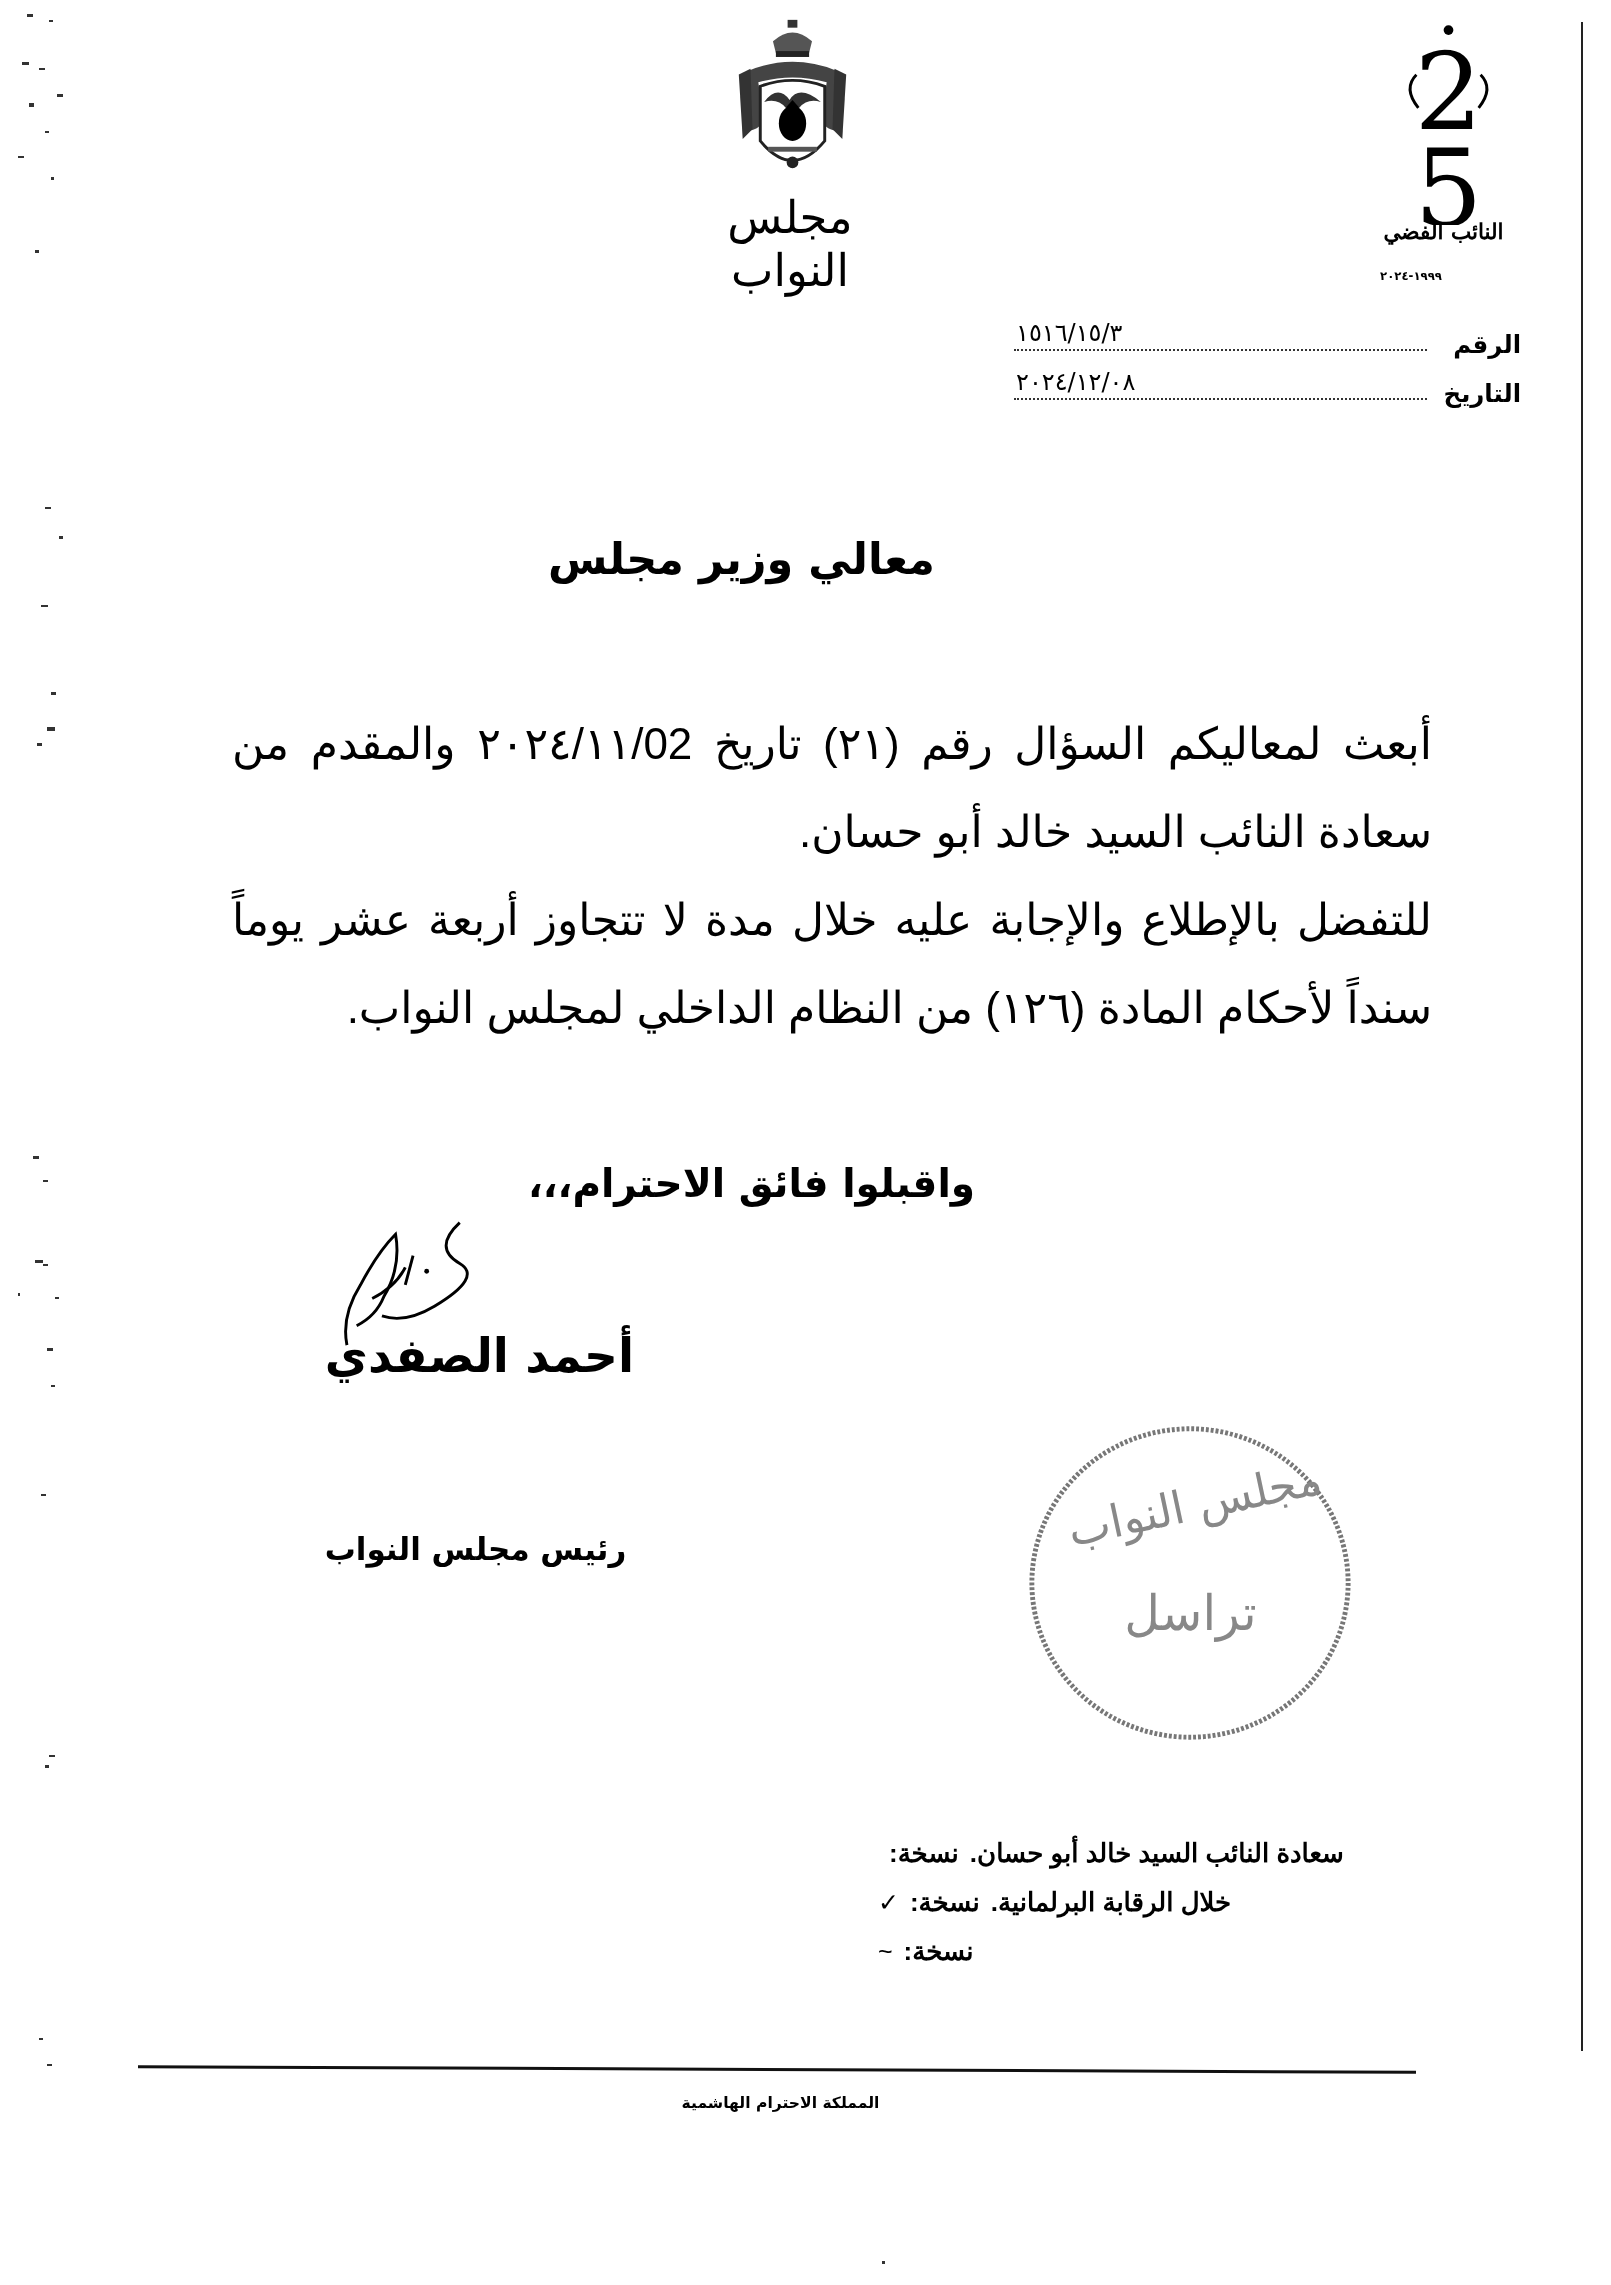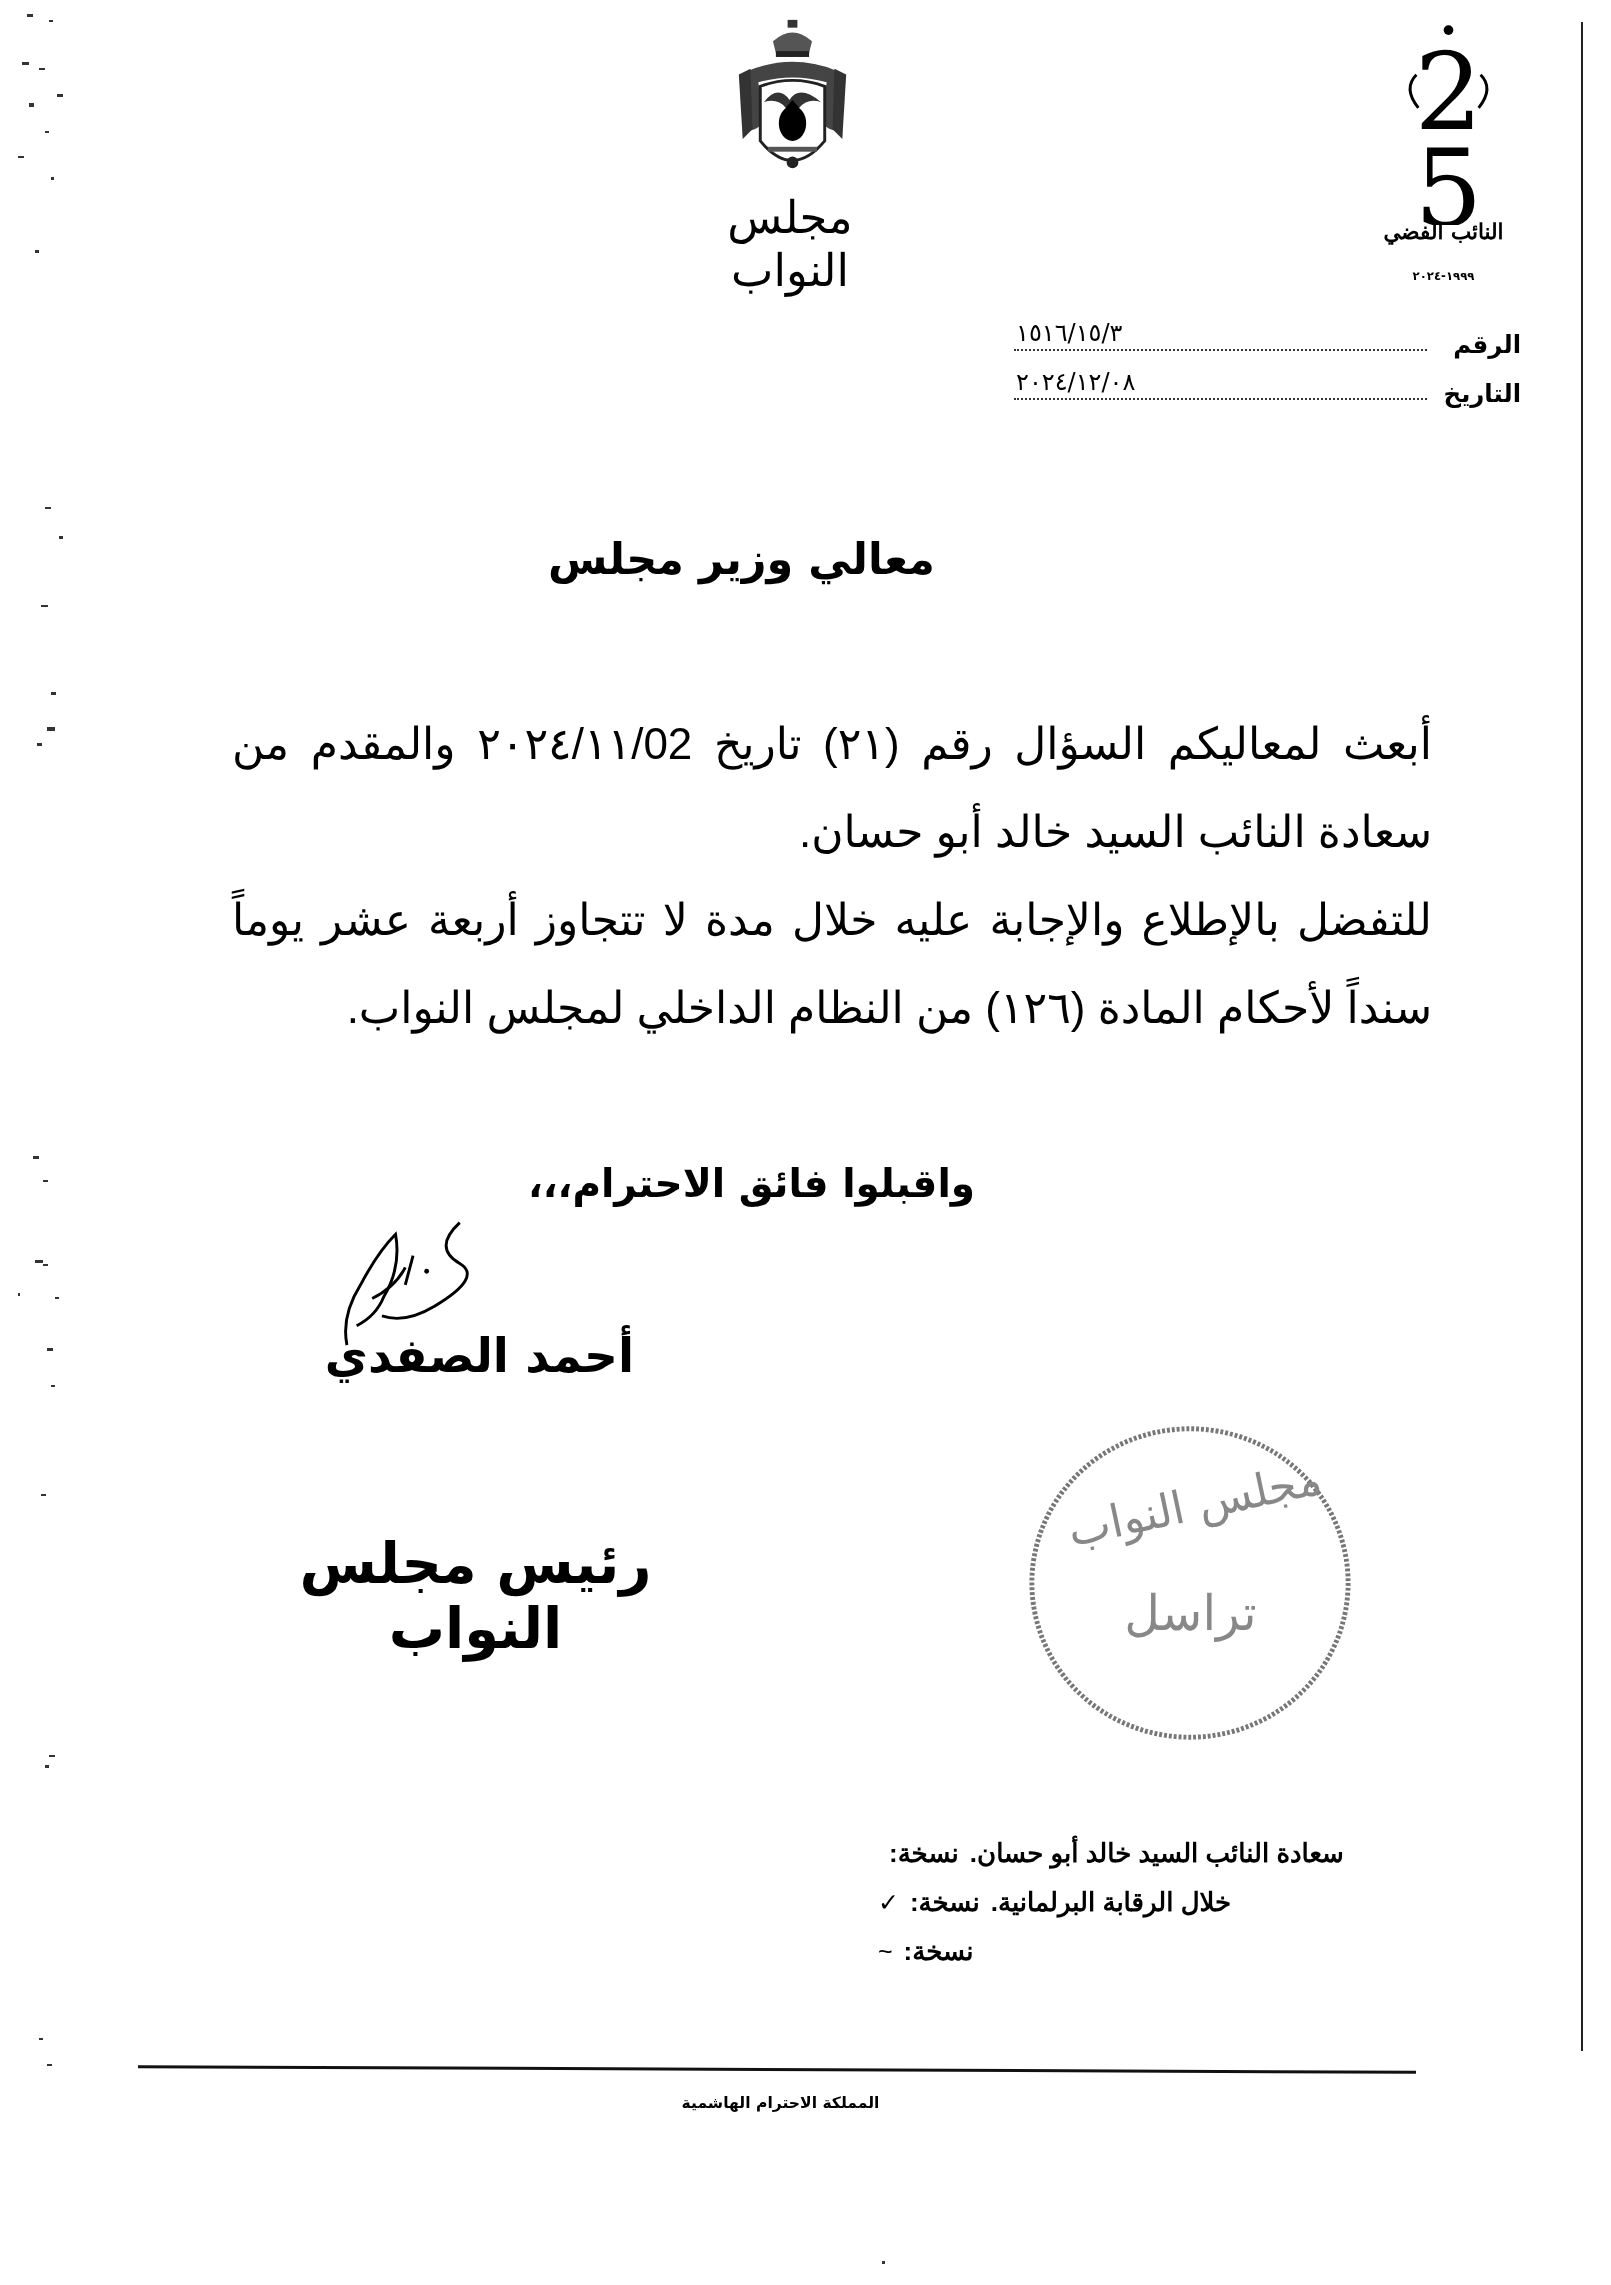--- a/index.html
+++ b/index.html
@@ -18,21 +18,21 @@
       font-family: "DejaVu Serif", serif; font-size: 45px; font-weight: normal;
     }
 
     
     #jubilee { left: 1395px; top: 19.5px; width: 107px; height: 205px; }
     #jubilee-text {
       left: 1380px; top: 219px; width: 127px; text-align: center;
       font-family: "DejaVu Serif", serif; font-size: 21.5px; font-weight: bold;
     }
     #jubilee-years {
-      left: 1380px; top: 269px; width: 127px; text-align: center;
+      left: 1380px; top: 269px; width: 127px; text-align: left;
       font-size: 11.7px; font-weight: bold;
     }
 
     
     #right-line { left: 1581px; top: 21.5px; width: 2px; height: 2029px; background: #222; }
 
     
     .ref-row { right: 90px; width: 507px; display: flex; flex-direction: row-reverse; align-items: flex-end; }
     .ref-label { font-size: 24.4px; font-weight: bold; width: 88px; text-align: right; }
     .ref-line {
@@ -66,21 +66,21 @@
     }
 
     
     #signature { left: 327px; top: 1209px; width: 176px; height: 141px; }
     #signer {
       left: 293px; top: 1328px; width: 341px; text-align: right;
       font-size: 47px; font-weight: bold;
     }
     #signer-title {
       left: 261px; top: 1531px; width: 429px; text-align: center;
-      font-size: 56px; font-weight: bold;
+      font-size: 31px; font-weight: bold;
     }
 
     
     #stamp { left: 1024px; top: 1419px; width: 332px; height: 327px; }
 
     
     #copies {
       left: 878px; top: 1829px; width: 595px; text-align: right;
       font-family: "Liberation Sans", sans-serif; font-size: 26px; line-height: 49px;
       font-weight: bold;

